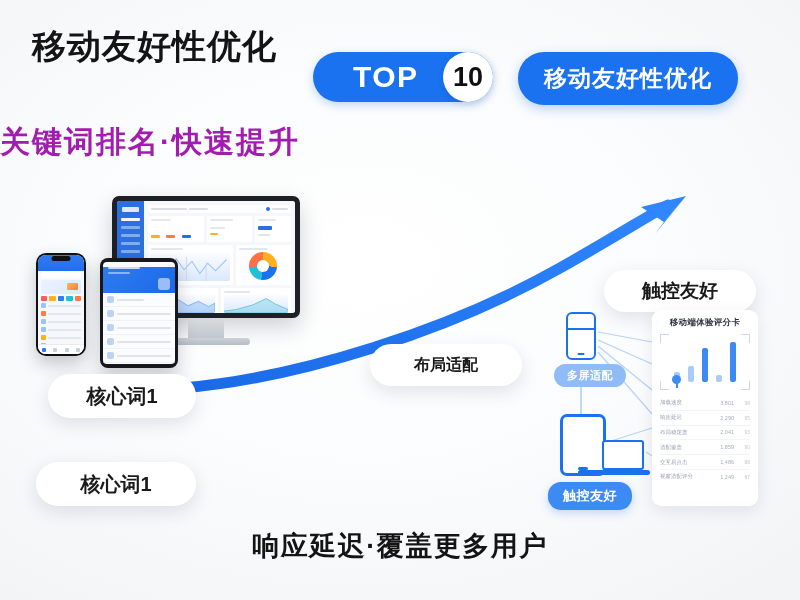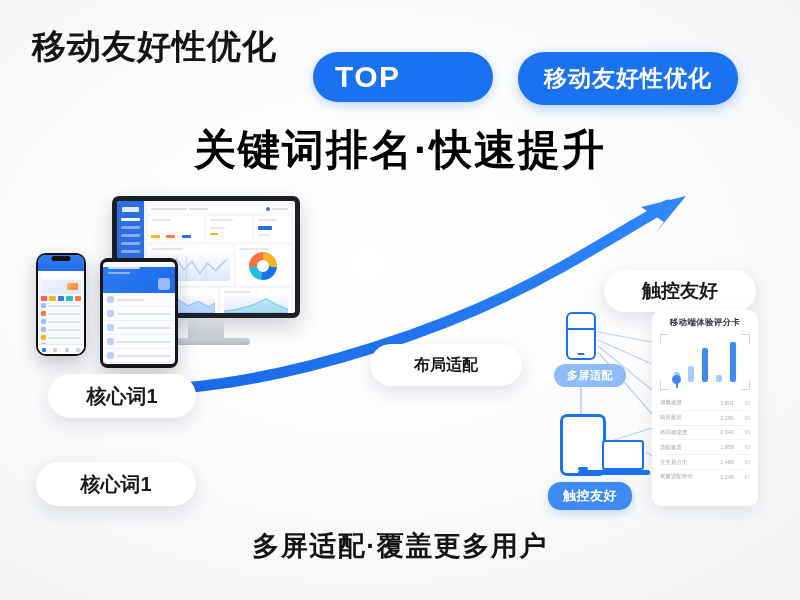--- a/index.html
+++ b/index.html
@@ -24,41 +24,41 @@
   }
   #top-badge{
     left:313px;top:52px;
     height:50px;width:180px;
     background:#1a72f0;border-radius:26px;
     display:flex;align-items:center;
     box-shadow:0 3px 10px rgba(26,114,240,.28);
   }
   #top-badge .top-word{
     color:#ffffff;font-size:30px;font-weight:700;
-    letter-spacing:1.5px;margin-left:22px;
+    letter-spacing:1.5px;margin-left:40px;
   }
   #top-badge .num-circle{
     position:absolute;right:0;top:0;
     width:50px;height:50px;border-radius:50%;
     background:#ffffff;
     display:flex;align-items:center;justify-content:center;
     color:#101010;font-size:27px;font-weight:700;
     box-shadow:0 2px 7px rgba(0,0,0,.10);
   }
   #hero-pill{
     left:518px;top:52px;
     background:#1a72f0;border-radius:26px;
     padding:11px 26px;
     color:#ffffff;font-size:23px;font-weight:700;
     letter-spacing:1px;white-space:nowrap;
     box-shadow:0 4px 12px rgba(26,114,240,.30);
   }
   #headline{
-    left:0;right:0;top:122px;text-align:center;
-    font-size:42px;font-weight:700;color:#000000;
+    left:0;right:0;top:122px;text-align:left;
+    font-size:30px;font-weight:700;color:#a21caf;
     letter-spacing:2px;
   }
 
   
   #growth-arrow{left:0;top:0;width:800px;height:600px;pointer-events:none;}
 
   
   #monitor{left:112px;top:196px;width:188px;height:150px;}
   .mon-bezel{
     width:188px;height:122px;background:#1d2026;border-radius:7px;
@@ -229,20 +229,21 @@
     </defs>
     <path d="M182,388 C300,378 450,330 560,268 C610,240 648,216 668,205" stroke="url(#arrGrad)" stroke-width="11" fill="none" stroke-linecap="round"></path>
     <path d="M686,196 L641,207 L664,222 Z" fill="#2f86ff"></path>
     <path d="M686,196 L655,234 L664,222 Z" fill="#1f74ef"></path>
   </svg>
 
   <div id="kicker" class="abs">移动友好性优化</div>
 
   <div id="top-badge" class="abs">
     <span class="top-word">TOP</span>
+    <span class="num-circle">10</span>
   </div>
 
   <div id="hero-pill" class="abs">移动友好性优化</div>
 
   <div id="headline" class="abs">关键词排名·快速提升</div>
 
   <div id="monitor" class="abs">
     <div class="mon-bezel">
       <div class="mon-screen">
         <div class="dash-side">
@@ -486,15 +487,15 @@
         </div>
         <div class="score-row" style="border-bottom:0">
           <span class="nm">视窗适配评分</span>
           <span class="v1">1,249</span>
           <span class="v2">87</span>
         </div>
       </div>
     </div>
   </div>
 
-  <div id="footer-text" class="abs">多屏适配·覆盖更多用户</div>
+  <div id="footer-text" class="abs">响应延迟·覆盖更多用户</div>
 
 </div>
 
 </body></html>

